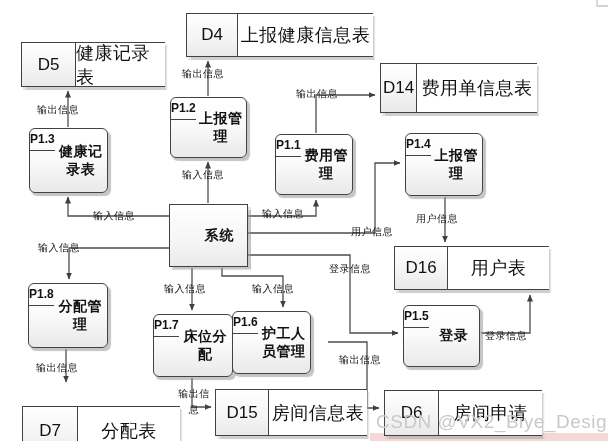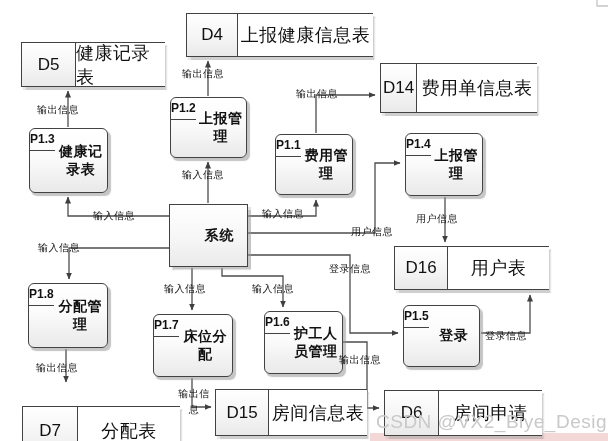--- a/index.html
+++ b/index.html
@@ -141,21 +141,21 @@
     <div class="proc-body">上报管理</div>
   </div>
   <div class="proc" style="left:28px;top:283px;width:80px;height:65px">
     <div class="proc-title">P1.8</div>
     <div class="proc-body">分配管理</div>
   </div>
   <div class="proc" style="left:153px;top:314px;width:80px;height:63px">
     <div class="proc-title">P1.7</div>
     <div class="proc-body">床位分配</div>
   </div>
-  <div class="proc" style="left:264px;top:311px;width:79px;height:63px">
+  <div class="proc" style="left:232px;top:311px;width:79px;height:63px">
     <div class="proc-title">P1.6</div>
     <div class="proc-body">护工人员管理</div>
   </div>
   <div class="proc" style="left:403px;top:305px;width:77px;height:62px">
     <div class="proc-title">P1.5</div>
     <div class="proc-body">登录</div>
   </div>
 
   <div class="sysbox" style="left:169px;top:204px;width:79px;height:63px">系统</div>
 

